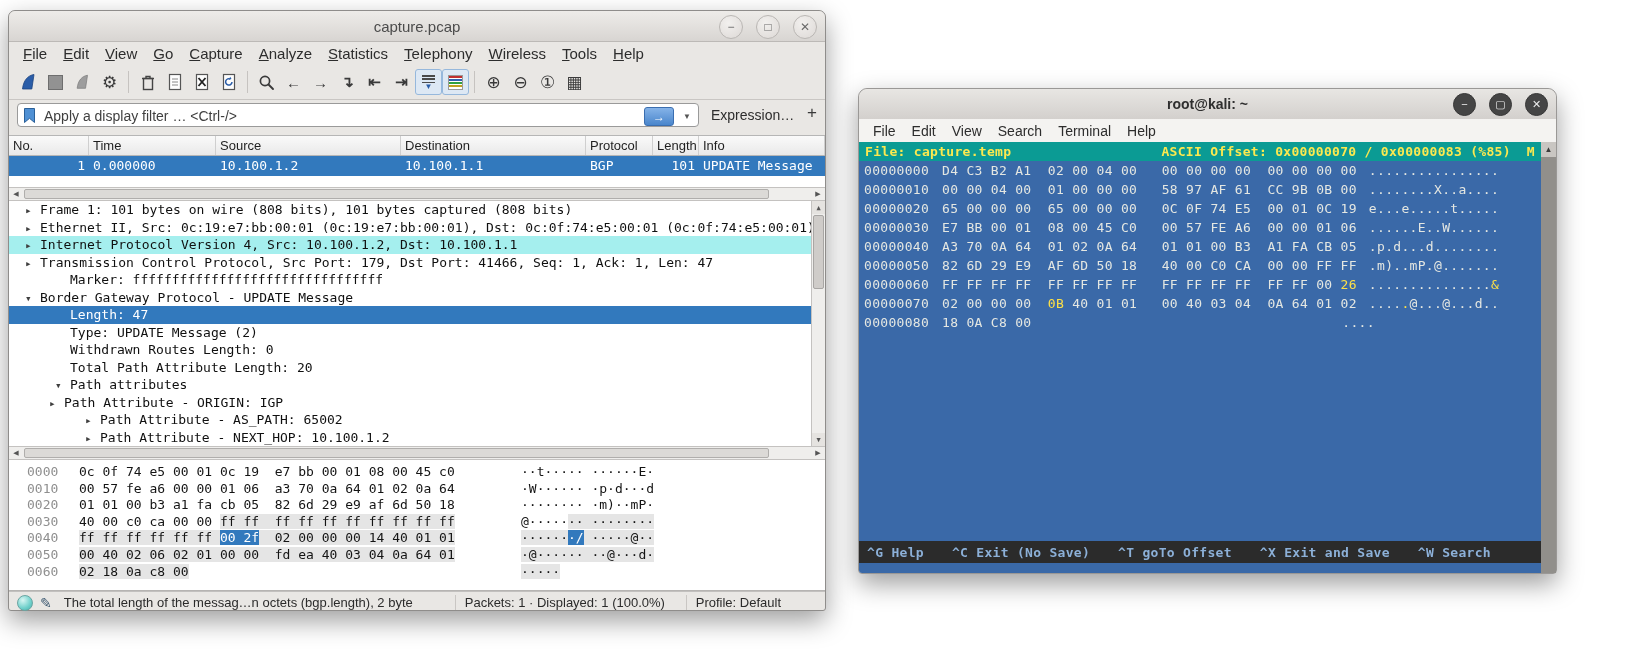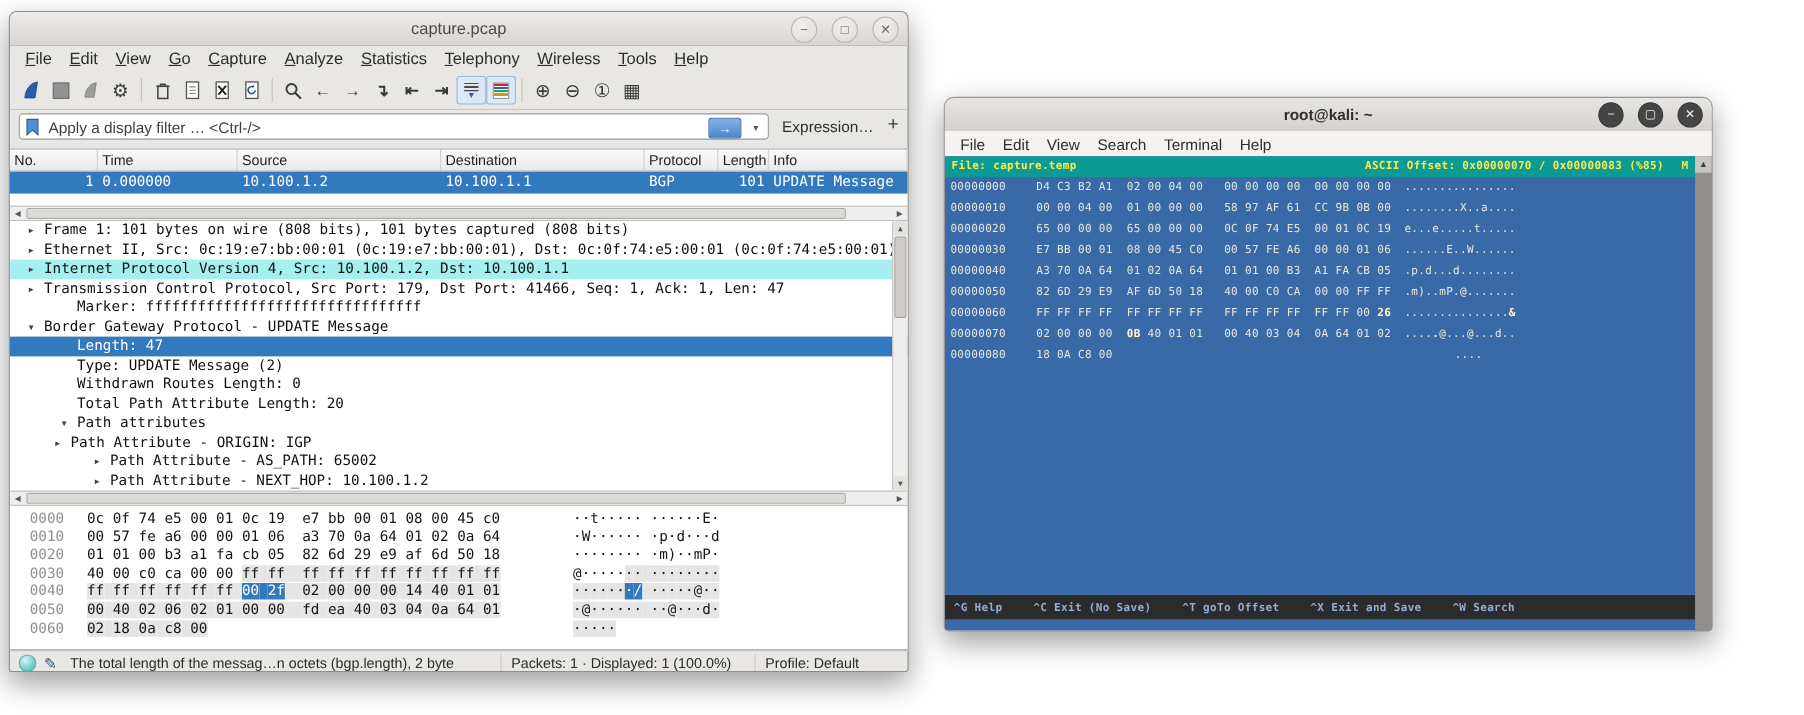--- a/index.html
+++ b/index.html
@@ -111,31 +111,31 @@
   
   #term-win{left:858px;top:88px;width:699px;height:486px;border-radius:9px 9px 4px 4px;
        border:1px solid #9a9896}
   #term-win .titlebar{border-radius:9px 9px 0 0;background:linear-gradient(#e8e6e3,#d3d0cd)}
   #term-win .title{font-weight:bold;color:#2f2f2f;font-size:14px}
   #term-win .wbtn{width:21px;height:21px;background:#454545;border:1px solid #383838;
        color:#ececec;font-size:11px}
   #term-menu{top:30px;height:23px;background:#f4f3f1;font-size:14px;
        border-bottom:1px solid #dbd8d5}
   #term-content{position:absolute;left:0;right:0;top:53px;bottom:0;background:#3a69a8;
-       font-family:"DejaVu Sans Mono",monospace;font-size:10px;letter-spacing:.3px;
+       font-family:"DejaVu Sans Mono",monospace;font-size:13px;letter-spacing:.3px;
        color:#e4e7e2;border-radius:0 0 3px 3px;overflow:hidden}
   #term-bar{height:19px;line-height:19px;margin-right:15px;background:#0b9b94;color:#fce94f;
        font-weight:bold;display:flex;align-items:center;padding:0 6px;white-space:nowrap}
   #term-bar .spacer{flex:1}
   #term-bar .flag{margin-left:16px}
   #term-hex{padding-left:5px}
   .trow{height:19px;line-height:19px;white-space:pre}
   .toff{display:inline-block;width:78px}
   .tascii{margin-left:12px}
-  .grn{color:#fef9c3;font-weight:bold}
+  .grn{color:#fde047;font-weight:normal}
   #term-help{position:absolute;left:0;right:15px;bottom:10px;height:22px;background:#2b2b2b;
        color:#8cb0d8;font-weight:bold;display:flex;gap:28px;align-items:center;
        padding-left:8px;white-space:nowrap}
   #term-scroll{position:absolute;right:0;top:53px;bottom:0;width:15px;background:#918f8b}
   #term-scroll .sarrow{height:15px;background:#c9c6c2;color:#3d3d3d;font-size:8px;
        display:flex;align-items:center;justify-content:center}
   u{text-decoration:underline}
 </style>
 </head>
 <body>

